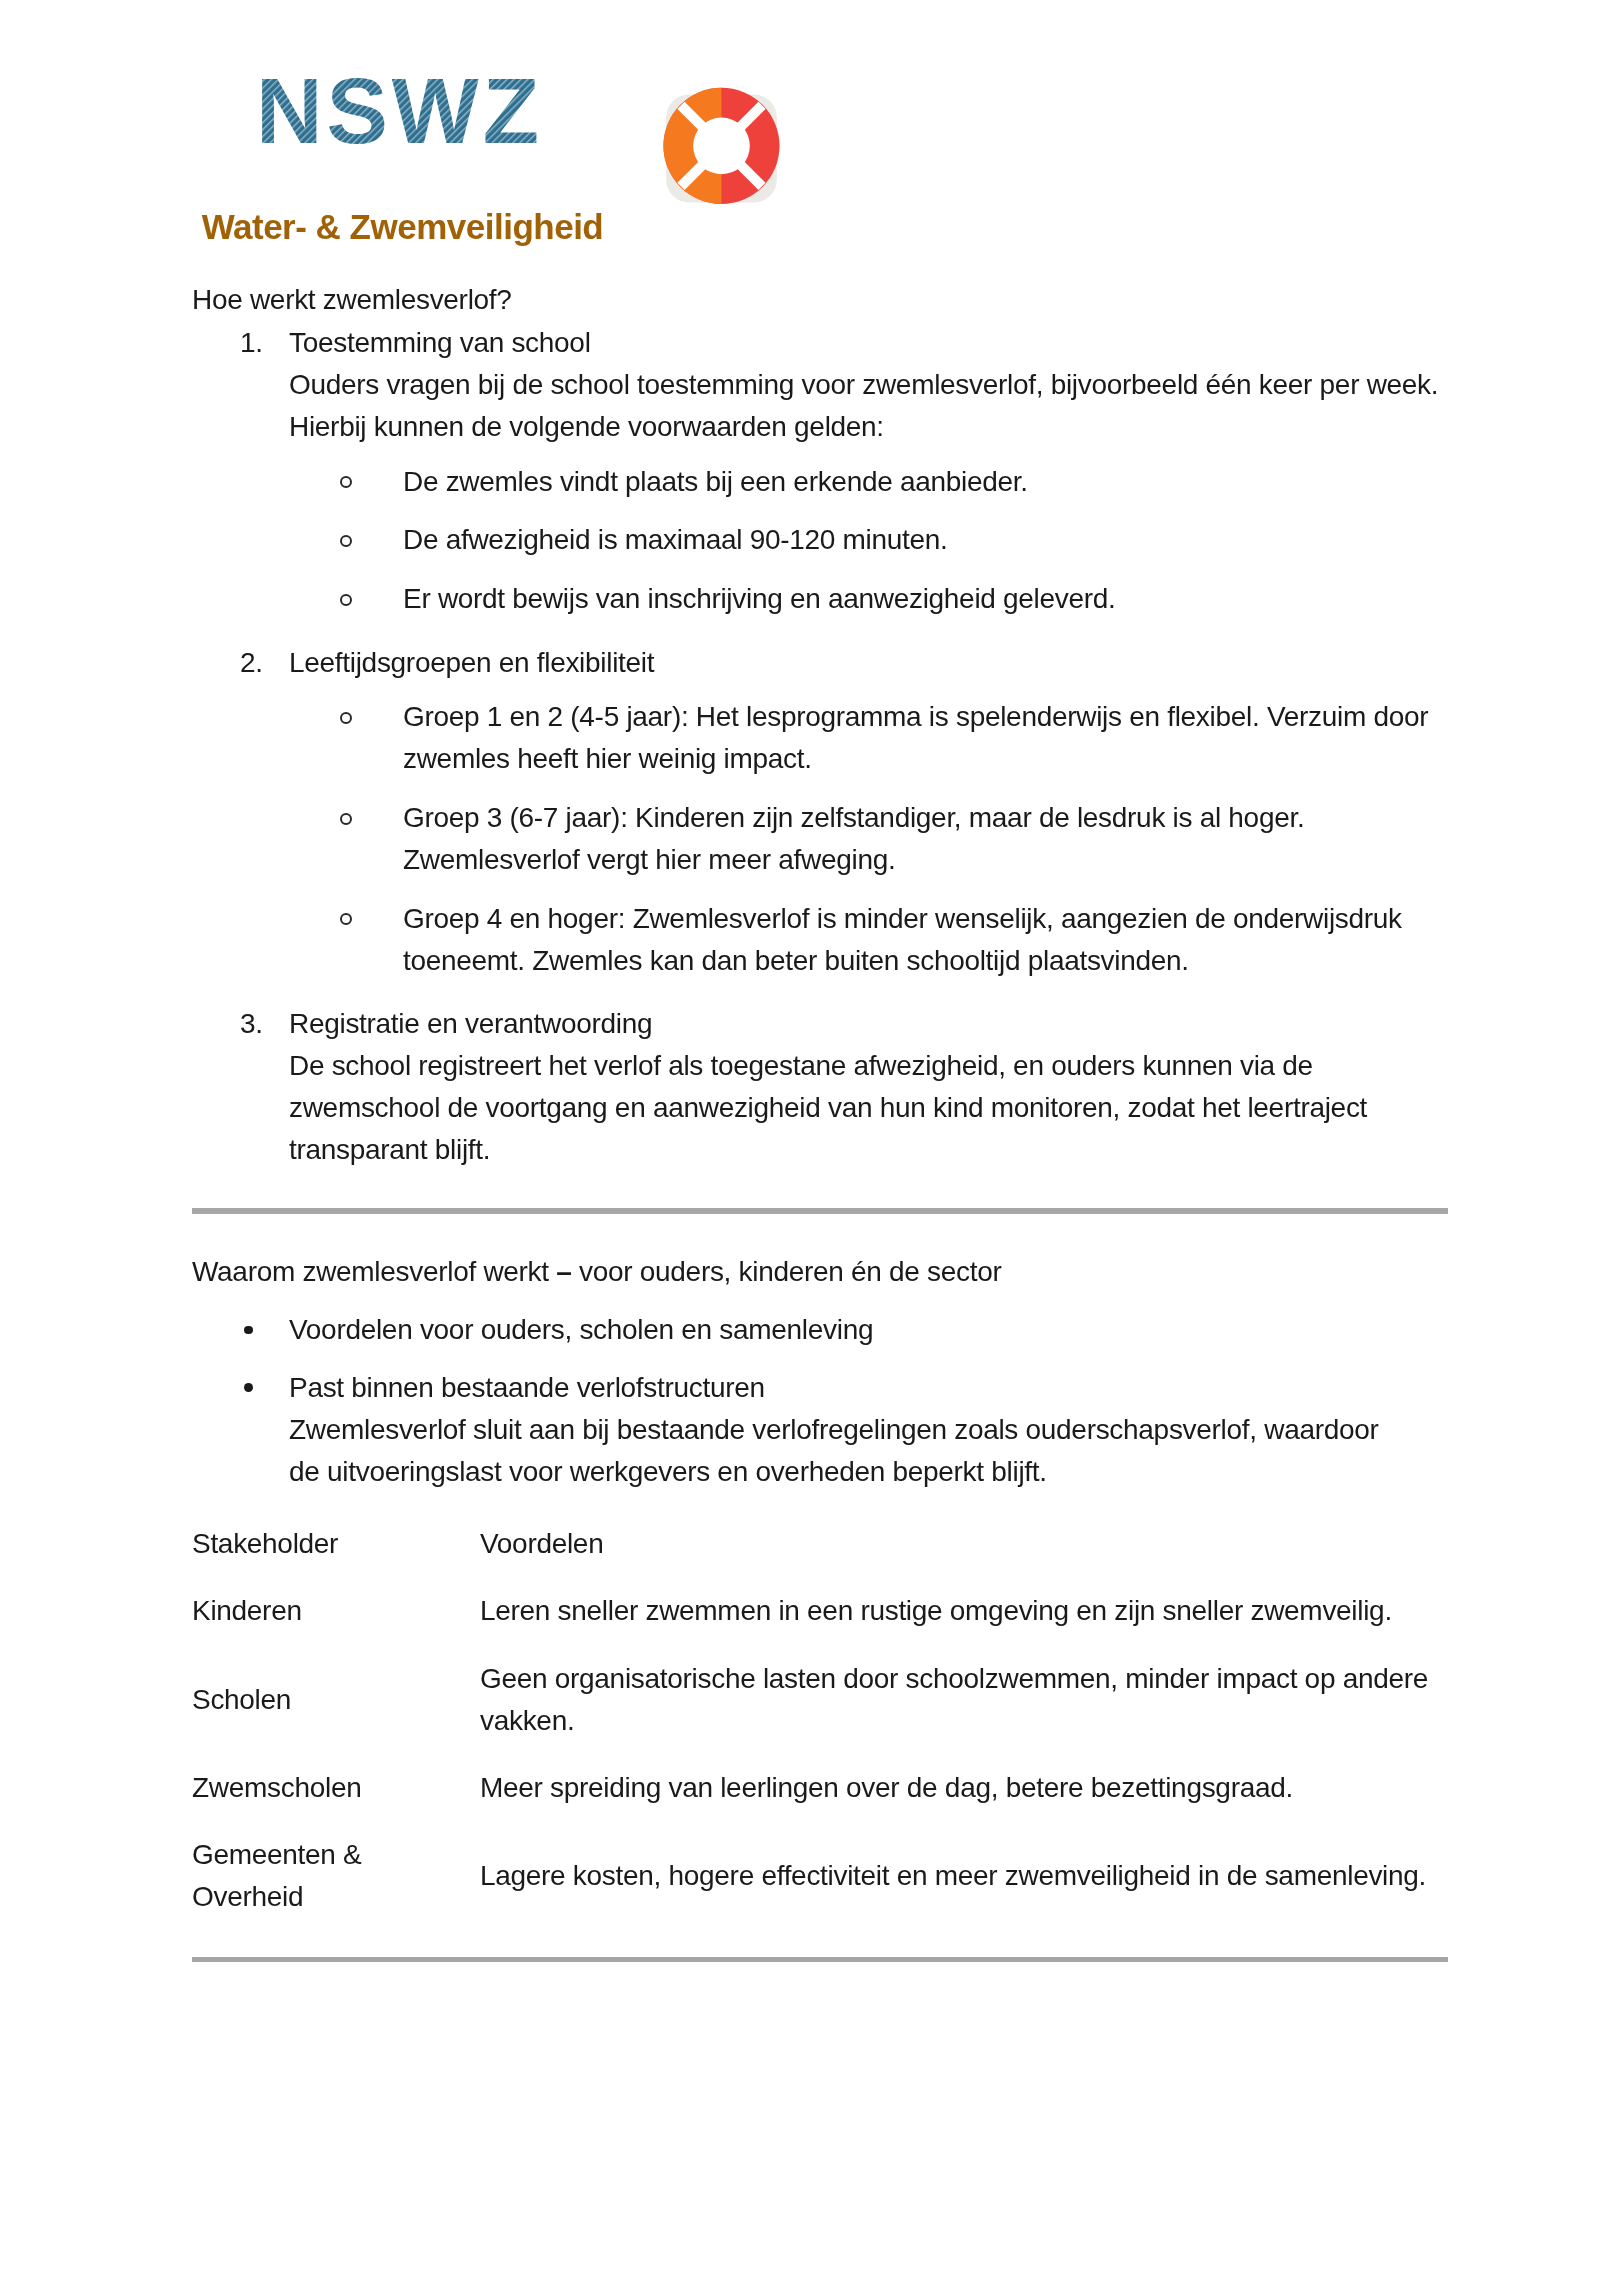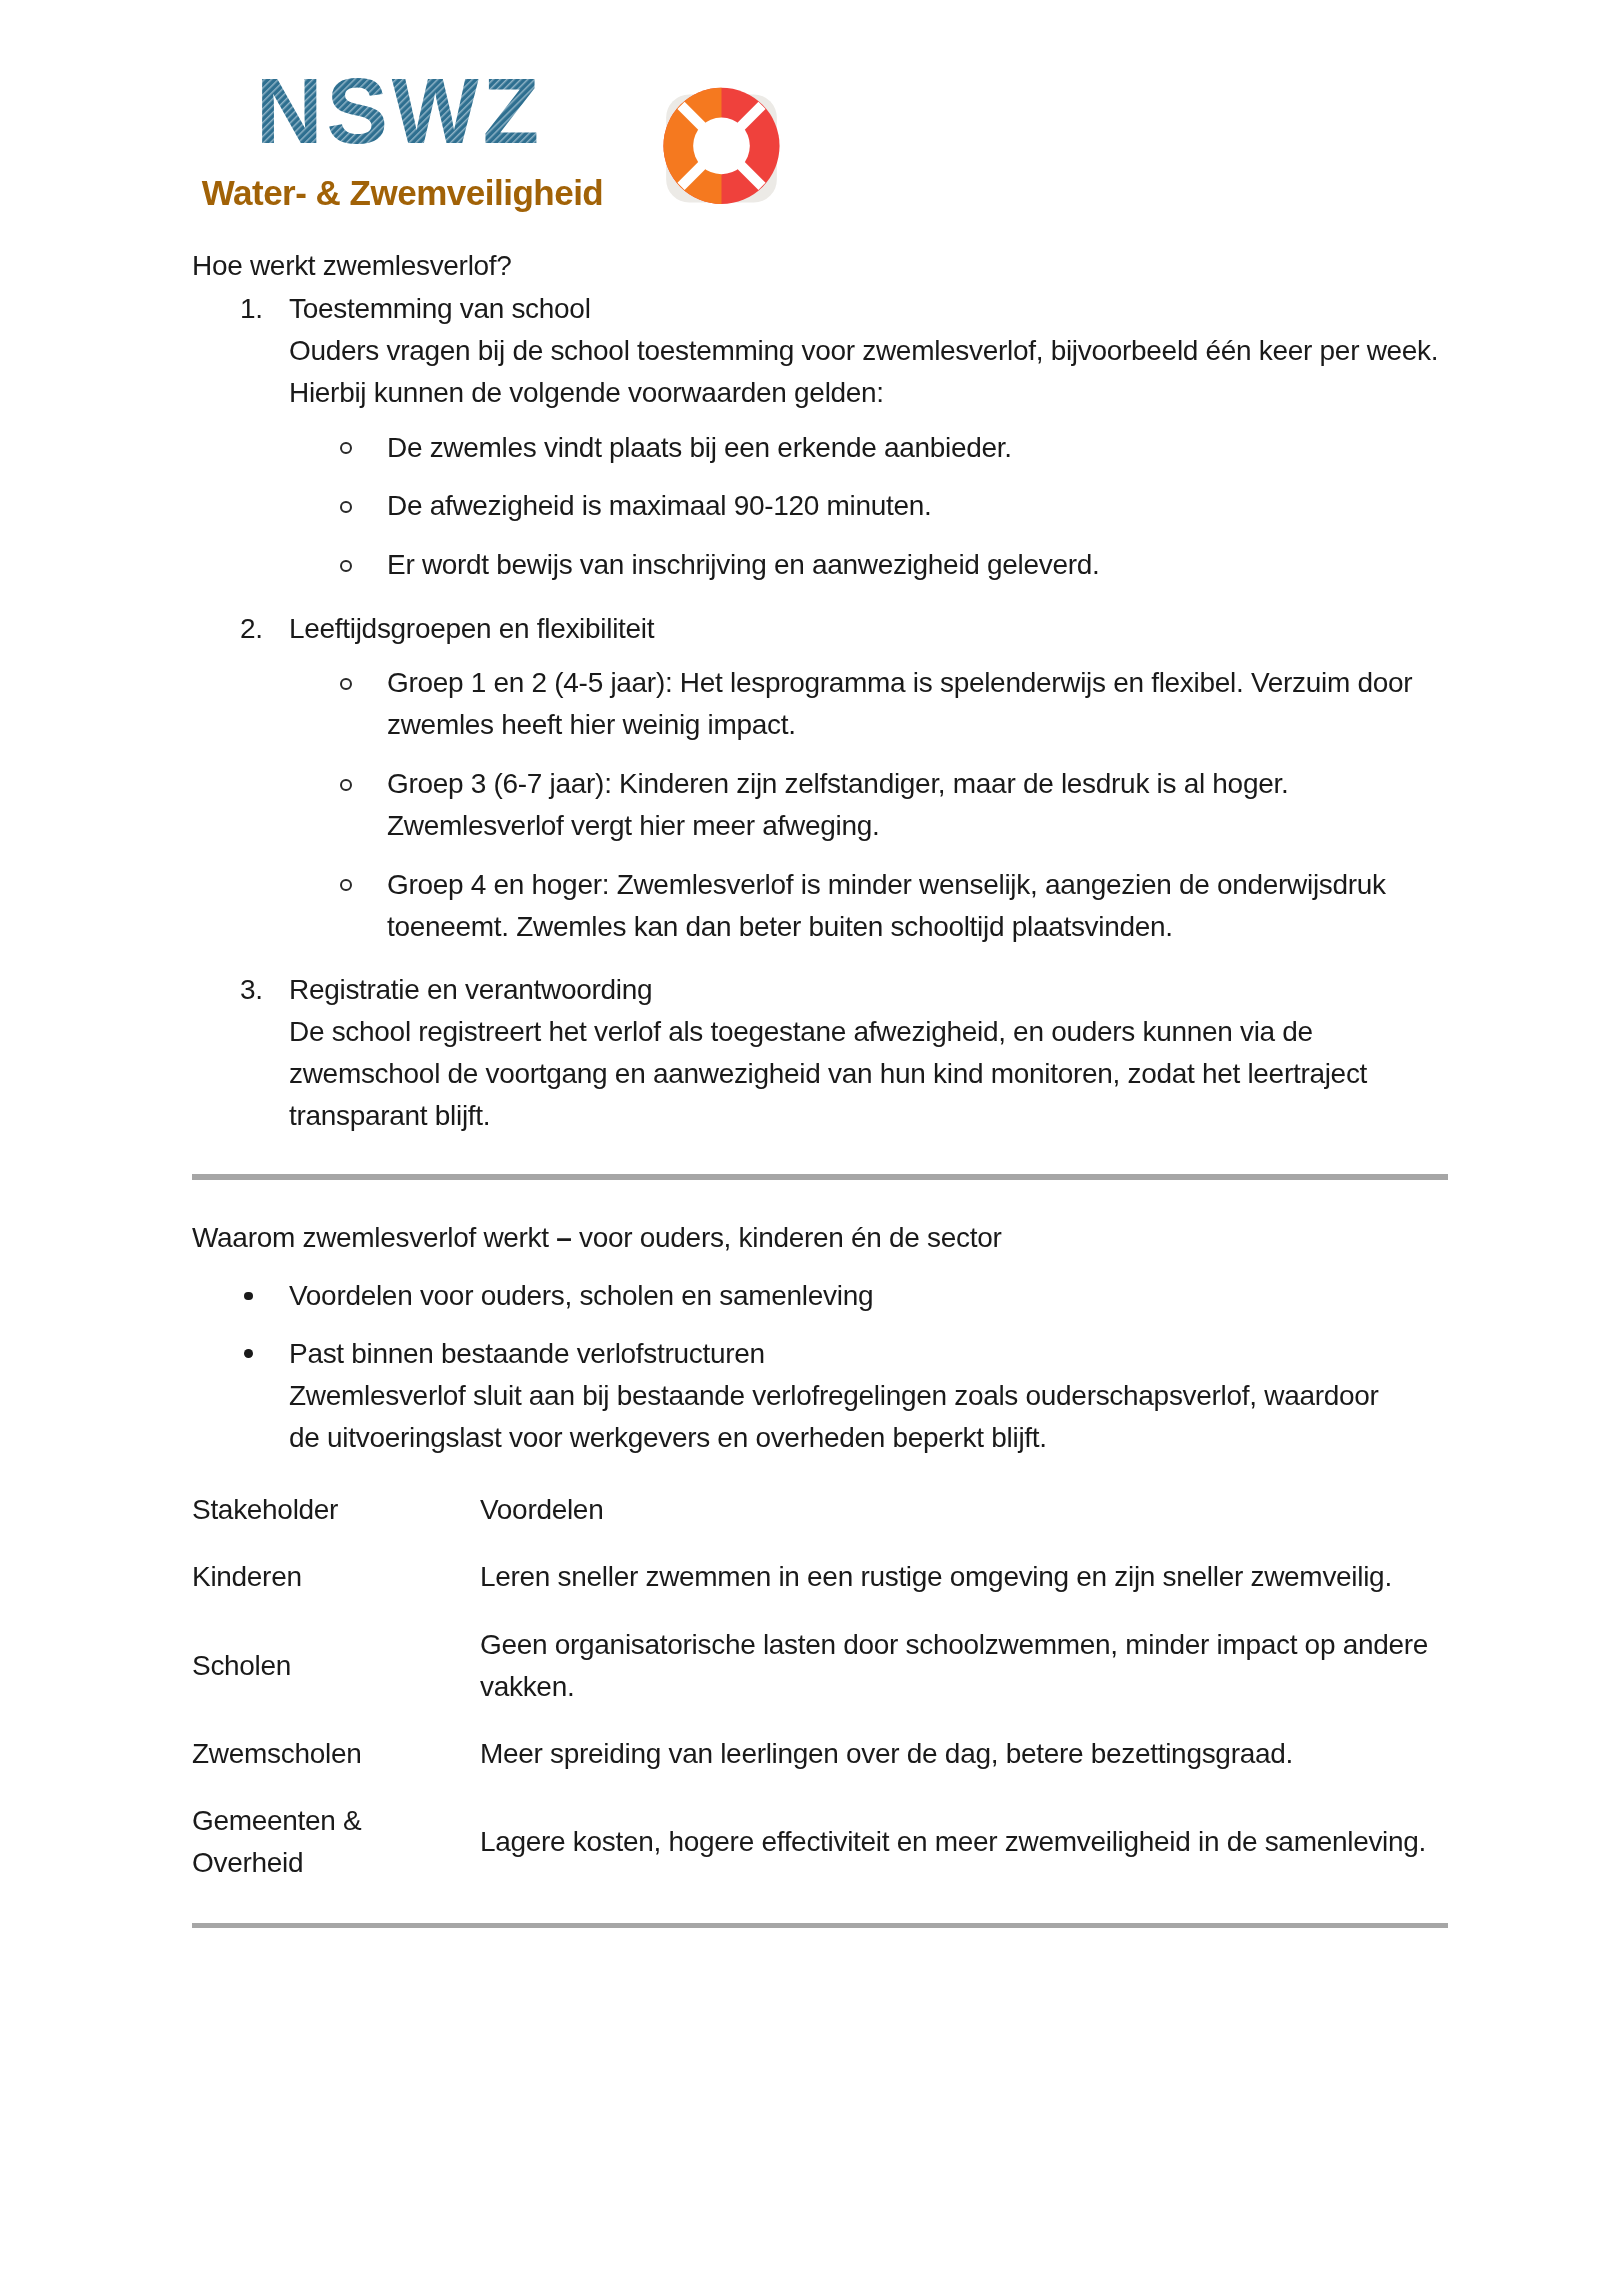--- a/index.html
+++ b/index.html
@@ -9,39 +9,39 @@
     box-sizing:border-box;
     padding:59px 173px 0 192px;
     background:#ffffff;
     font-family:"Liberation Sans","DejaVu Sans",sans-serif;
     font-size:28px;line-height:42px;letter-spacing:-0.3px;
     color:#1a1a1a;
     overflow:hidden;
   }
   
   .logo-row{display:flex;align-items:flex-start;}
-  .logo-left{display:flex;flex-direction:column;align-items:center;margin-left:9.8px;}
+  .logo-left{display:flex;flex-direction:column;align-items:center;margin-left:9.8px;gap:34px;}
   .nswz-svg{display:block;}
   .logo-sub{
     font-size:35px;line-height:39px;font-weight:bold;color:#a16207;
     letter-spacing:-0.5px;margin-top:12px;white-space:nowrap;
   }
   .buoy-svg{display:block;margin-left:51px;margin-top:17.6px;}
   
   .h1{margin:33px 0 0 0;}
   .h1.why{margin-top:37px;}
   .bold{font-weight:bold;}
   .block{display:block;}
   
   .nitem{display:flex;margin:21.6px 0 0 48px;}
   .nitem.first{margin-top:1px;}
   .nmark{width:49px;flex-shrink:0;}
   .ncontent{width:1161px;}
   
-  .subitem{display:flex;margin:16.7px 0 0 146px;}
+  .subitem{display:flex;margin:16.7px 0 0 146px;gap:16px;}
   .subitem.lead{margin-top:12.7px;}
   .submark{width:49px;flex-shrink:0;position:relative;}
   .ocircle{
     position:absolute;left:2px;top:15.7px;
     width:11.8px;height:11.8px;box-sizing:border-box;
     border:2px solid #2a2a2a;border-radius:50%;
   }
   .subtext{width:1054px;}
   
   .bitem{display:flex;margin:15.7px 0 0 48px;}

